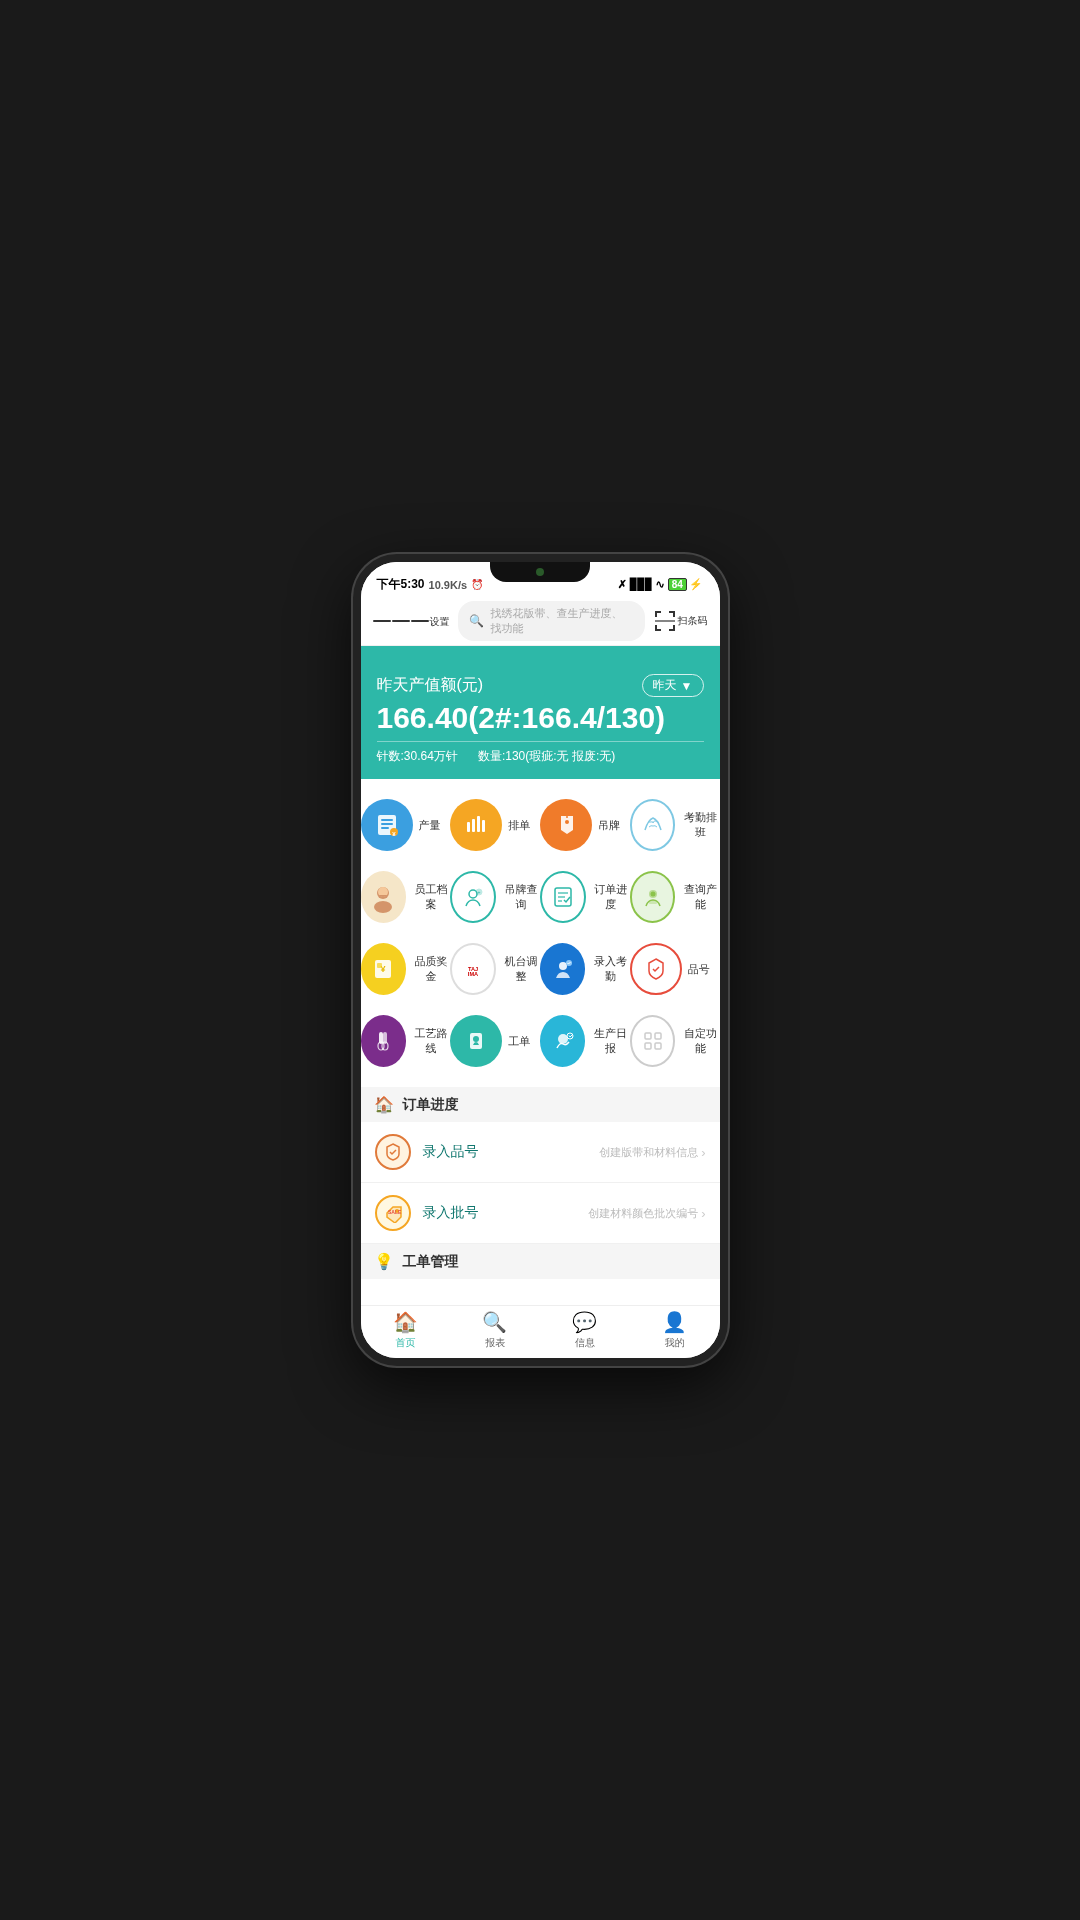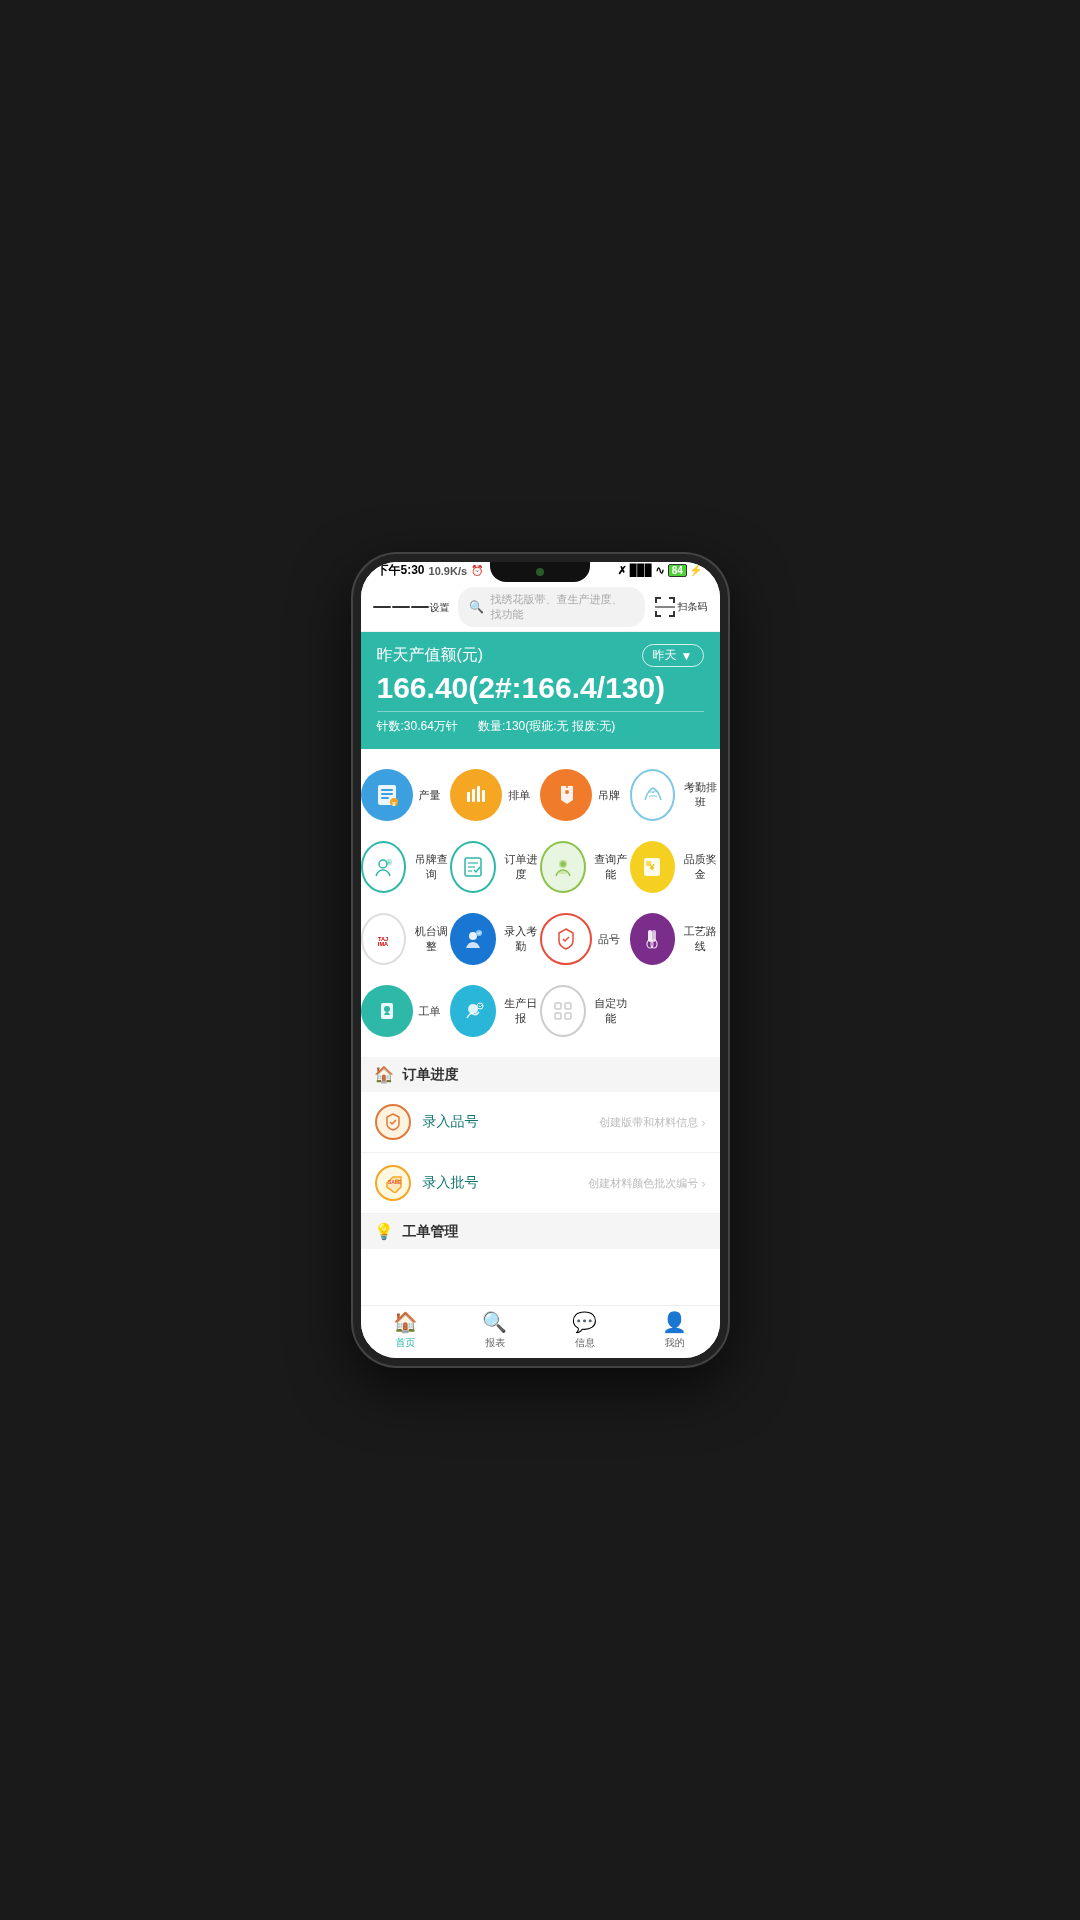--- a/index.html
+++ b/index.html
@@ -82,21 +82,21 @@
     }
     .header-scan {
       display: flex;
       flex-direction: row;
       align-items: center;
       gap: 1px;
       cursor: pointer;
     }
     .teal-banner {
       background: #2db8a8;
-      padding: 12px 16px 14px;
+      padding: 28px 16px 14px;
       color: #fff;
     }
     .banner-top {
       display: flex;
       justify-content: space-between;
       align-items: center;
       margin-bottom: 4px;
     }
     .banner-filter {
       border: 1.5px solid rgba(255,255,255,0.8);
@@ -216,21 +216,21 @@
   </style>
 </head>
 <body>
 
 <div class="phone-shell">
 
   <div class="notch">
     <div class="camera-dot"></div>
   </div>
 
-  <div class="status-bar" style="padding-top:0;">
+  <div class="status-bar" style="padding-top:14px;">
     <div class="status-left">
       <span style="font-size:12px;">下午5:30</span>
       <span style="font-size:11px; color:#555;">10.9K/s</span>
       <span style="font-size:10px;">⏰</span>
     </div>
     <div class="status-right" style="gap:3px;">
       <span style="font-size:11px;">✗</span>
       <span style="font-size:11px; letter-spacing:-1px;">▊▊▊</span>
       <span style="font-size:11px;">∿</span>
       <span style="font-size:10px; border:1.5px solid #333; border-radius:2px; padding: 0 3px; background:#4cd137; color:#fff;">
@@ -327,20 +327,31 @@
           <svg width="26" height="26" viewBox="0 0 26 26">
             <path d="M5 18 Q8 8 13 6 Q18 8 21 18" fill="none" stroke="#7ec8e3" stroke-width="1.5"></path>
             <path d="M7 12 Q9 9 11 10 Q13 9 13 11 Q14 8 16 9 Q18 8 19 12" fill="none" stroke="#7ec8e3" stroke-width="1"></path>
             <path d="M9 15 Q11 13 13 14 Q15 13 17 15" fill="none" stroke="#7ec8e3" stroke-width="1"></path>
           </svg>
         </div>
         <span class="grid-label">考勤排班</span>
       </div>
 
       <div class="grid-item">
+        <div class="icon-circle" style="background:#f5e6c8;">
+          <svg width="32" height="32" viewBox="0 0 32 32">
+            <circle cx="16" cy="12" r="6" fill="#d4956a"></circle>
+            <ellipse cx="16" cy="26" rx="9" ry="6" fill="#d4956a"></ellipse>
+            <circle cx="16" cy="11" r="5" fill="#f5c89a"></circle>
+            <path d="M11 14 Q16 18 21 14" fill="#d4956a"></path>
+          </svg>
+        </div>
+        <span class="grid-label">员工档案</span>
+      </div>
+      <div class="grid-item">
         <div class="icon-circle" style="background:#fff; border:2px solid #2db8a8;">
           <svg width="26" height="26" viewBox="0 0 26 26">
             <circle cx="13" cy="10" r="4" fill="none" stroke="#2db8a8" stroke-width="1.5"></circle>
             <path d="M6 22 Q8 16 13 16 Q18 16 20 22" fill="none" stroke="#2db8a8" stroke-width="1.5"></path>
             <circle cx="19" cy="8" r="3" fill="#2db8a8" opacity="0.3" stroke="#2db8a8" stroke-width="1"></circle>
             <text x="19" y="10" text-anchor="middle" font-size="5" fill="#2db8a8">+</text>
           </svg>
         </div>
         <span class="grid-label">吊牌查询</span>
       </div>

